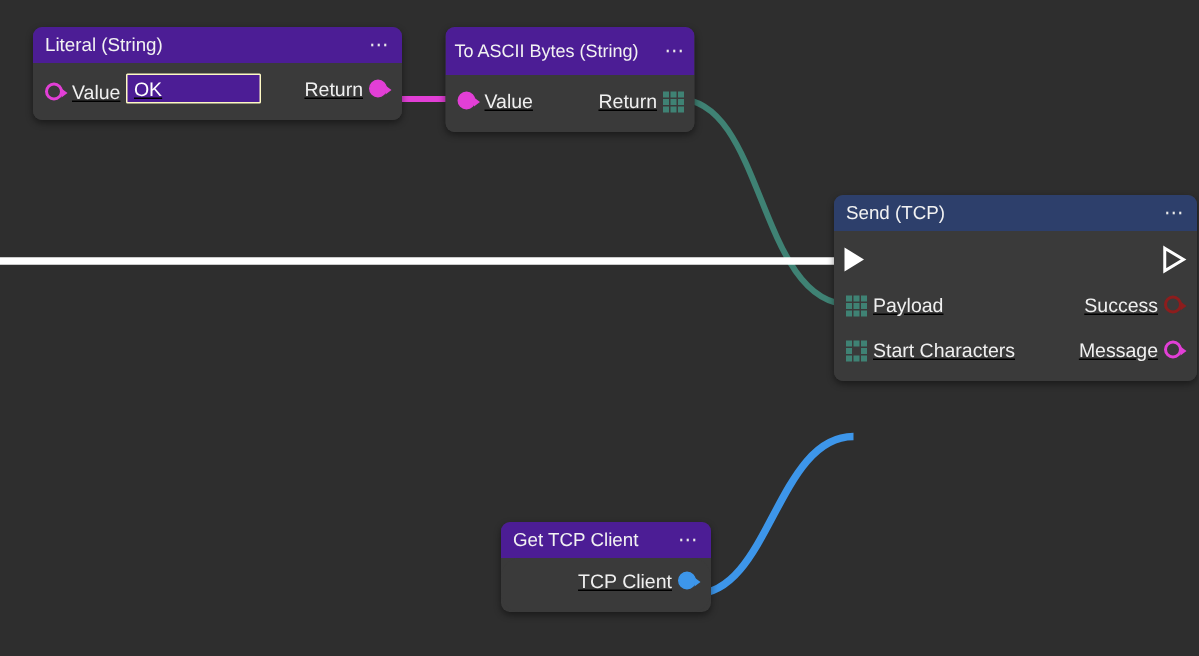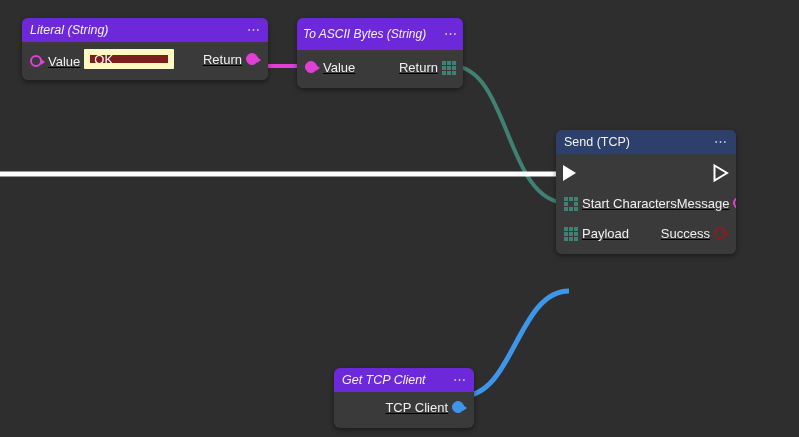--- a/index.html
+++ b/index.html
@@ -32,21 +32,21 @@
     overflow: hidden;
     z-index: 5;
   }
   .node-header {
     height: 24px;
     display: flex;
     align-items: center;
     padding: 0 8px;
     box-sizing: border-box;
   }
-  .node-header.green { background: #6d28d9; font-style: italic; }
+  .node-header.green { background: #4c1d95; }
   .node-header.blue  { background: #2d3f6b; }
   .node-title {
     color: #f2f2f2;
     font-size: 12.5px;
     white-space: nowrap;
     flex: 1 1 auto;
   }
   .dots {
     display: inline-block;
     color: #e8e8e8;
@@ -122,22 +122,22 @@
   .port.exec {
     width: 18px; height: 20px;
   }
   .port.exec svg { display: block; }
 
   .lport { margin-left: 8px; }
   .rport { margin-right: 8px; }
 
   
   .value-input {
-    background: #7f1d1d;
-    border: 6px solid #fef9c3;
+    background: #4c1d95;
+    border: 1px solid #fef9c3;
     color: #ffffff;
     font-family: "Liberation Sans", sans-serif;
     font-size: 13px;
     height: 20px;
     width: 90px;
     padding: 0 4px;
     box-sizing: border-box;
     border-radius: 1px;
     outline: none;
   }
@@ -207,21 +207,21 @@
               <i></i>
               <i></i>
               <i></i>
               <i></i>
             </span>
         </div>
       </div>
     </div>
   </div>
 
-  <div class="node" id="node-send" style="left:556px; top:130px; width:180px;">
+  <div class="node" id="node-send" style="left:556px; top:130px; width:242px;">
     <div class="node-header blue">
       <span class="node-title">Send (TCP)</span>
       <span class="dots">⋯</span>
     </div>
     <div class="node-body" style="padding-top:4px;">
 
       <div class="row" style="height:30px;">
         <div class="left">
           <span class="port exec c-white" style="margin-left:5px;">
             <svg width="18" height="20" viewBox="0 0 18 20">
@@ -233,66 +233,66 @@
           <span class="port exec c-white" style="margin-right:6px;">
             <svg width="18" height="20" viewBox="0 0 18 20">
                 <polygon points="2.5,2.5 15,10 2.5,17.5" fill="none" stroke="#ffffff" stroke-width="2"></polygon>
               </svg>
           </span>
         </div>
       </div>
 
       <div class="row">
         <div class="left">
+          <span class="port grid c-teal lport">
+              <i></i>
+              <i></i>
+              <i></i>
+              <i></i>
+              <i></i>
+              <i></i>
+              <i></i>
+              <i></i>
+              <i></i>
+            </span>
+          <span class="label">Payload</span>
+        </div>
+        <div class="right">
+          <span class="label">Success</span>
+          <span class="port circle hollow c-red rport"></span>
+        </div>
+      </div>
+
+      <div class="row">
+        <div class="left">
           <span class="port grid hollowcenter c-teal lport">
               <i></i>
               <i></i>
               <i></i>
               <i></i>
               <i></i>
               <i></i>
               <i></i>
               <i></i>
               <i></i>
             </span>
           <span class="label">Start Characters</span>
         </div>
         <div class="right">
           <span class="label">Message</span>
           <span class="port circle hollow c-magenta rport"></span>
         </div>
       </div>
 
-      <div class="row">
-        <div class="left">
-          <span class="port grid c-teal lport">
-              <i></i>
-              <i></i>
-              <i></i>
-              <i></i>
-              <i></i>
-              <i></i>
-              <i></i>
-              <i></i>
-              <i></i>
-            </span>
-          <span class="label">Payload</span>
-        </div>
-        <div class="right">
-          <span class="label">Success</span>
-          <span class="port circle hollow c-red rport"></span>
-        </div>
-      </div>
-
 
 
     </div>
   </div>
 
-  <div class="node" id="node-gettcp" style="left:334px; top:348px; width:140px;margin-top:20px;">
+  <div class="node" id="node-gettcp" style="left:334px; top:348px; width:140px;">
     <div class="node-header green">
       <span class="node-title">Get TCP Client</span>
       <span class="dots">⋯</span>
     </div>
     <div class="node-body" style="padding-top:0;border-radius:13px;">
       <div class="row">
         <div class="right">
           <span class="label">TCP Client</span>
           <span class="port circle filled c-blue rport"></span>
         </div>

